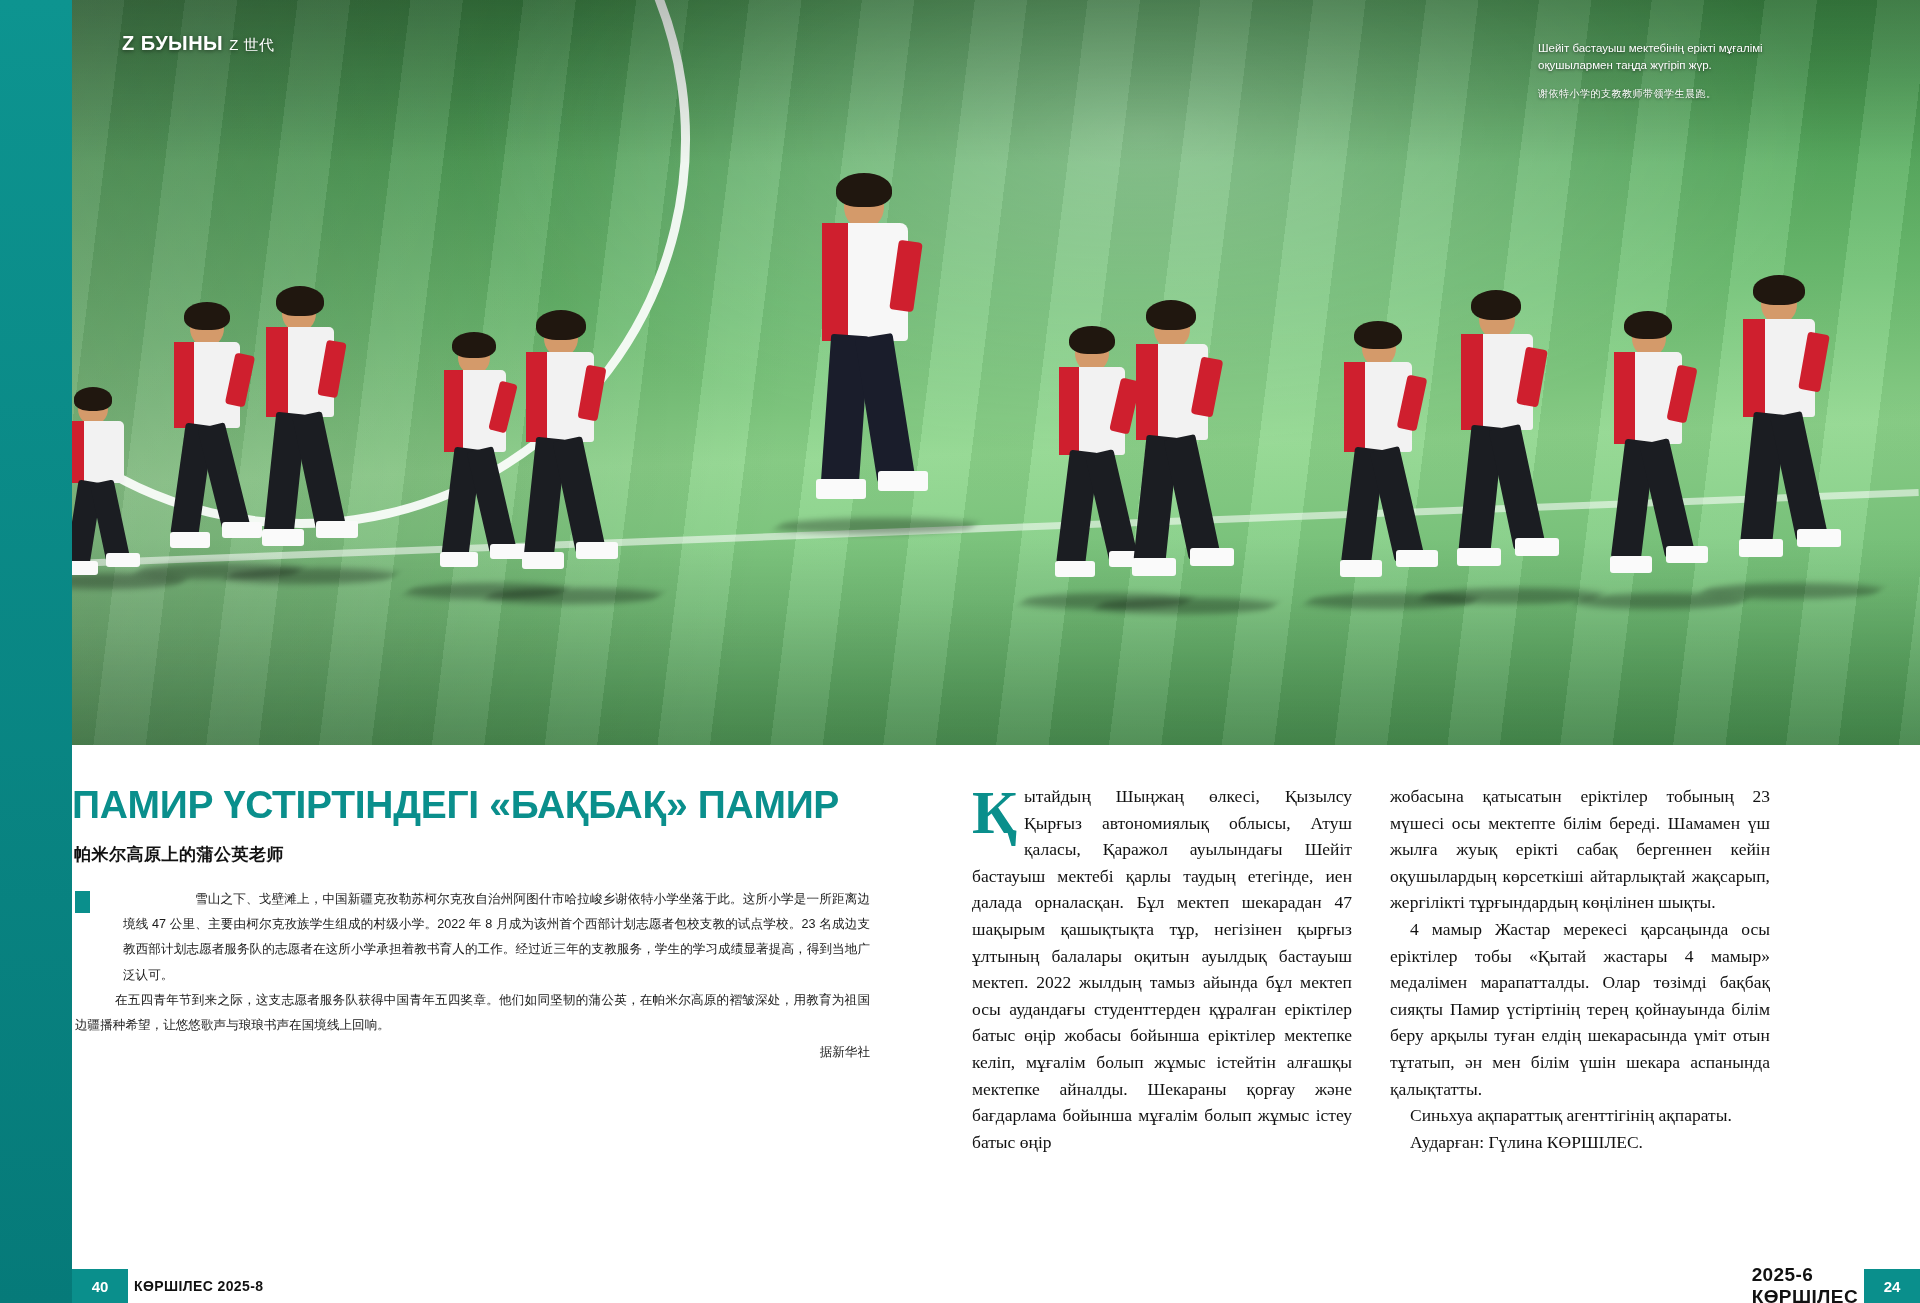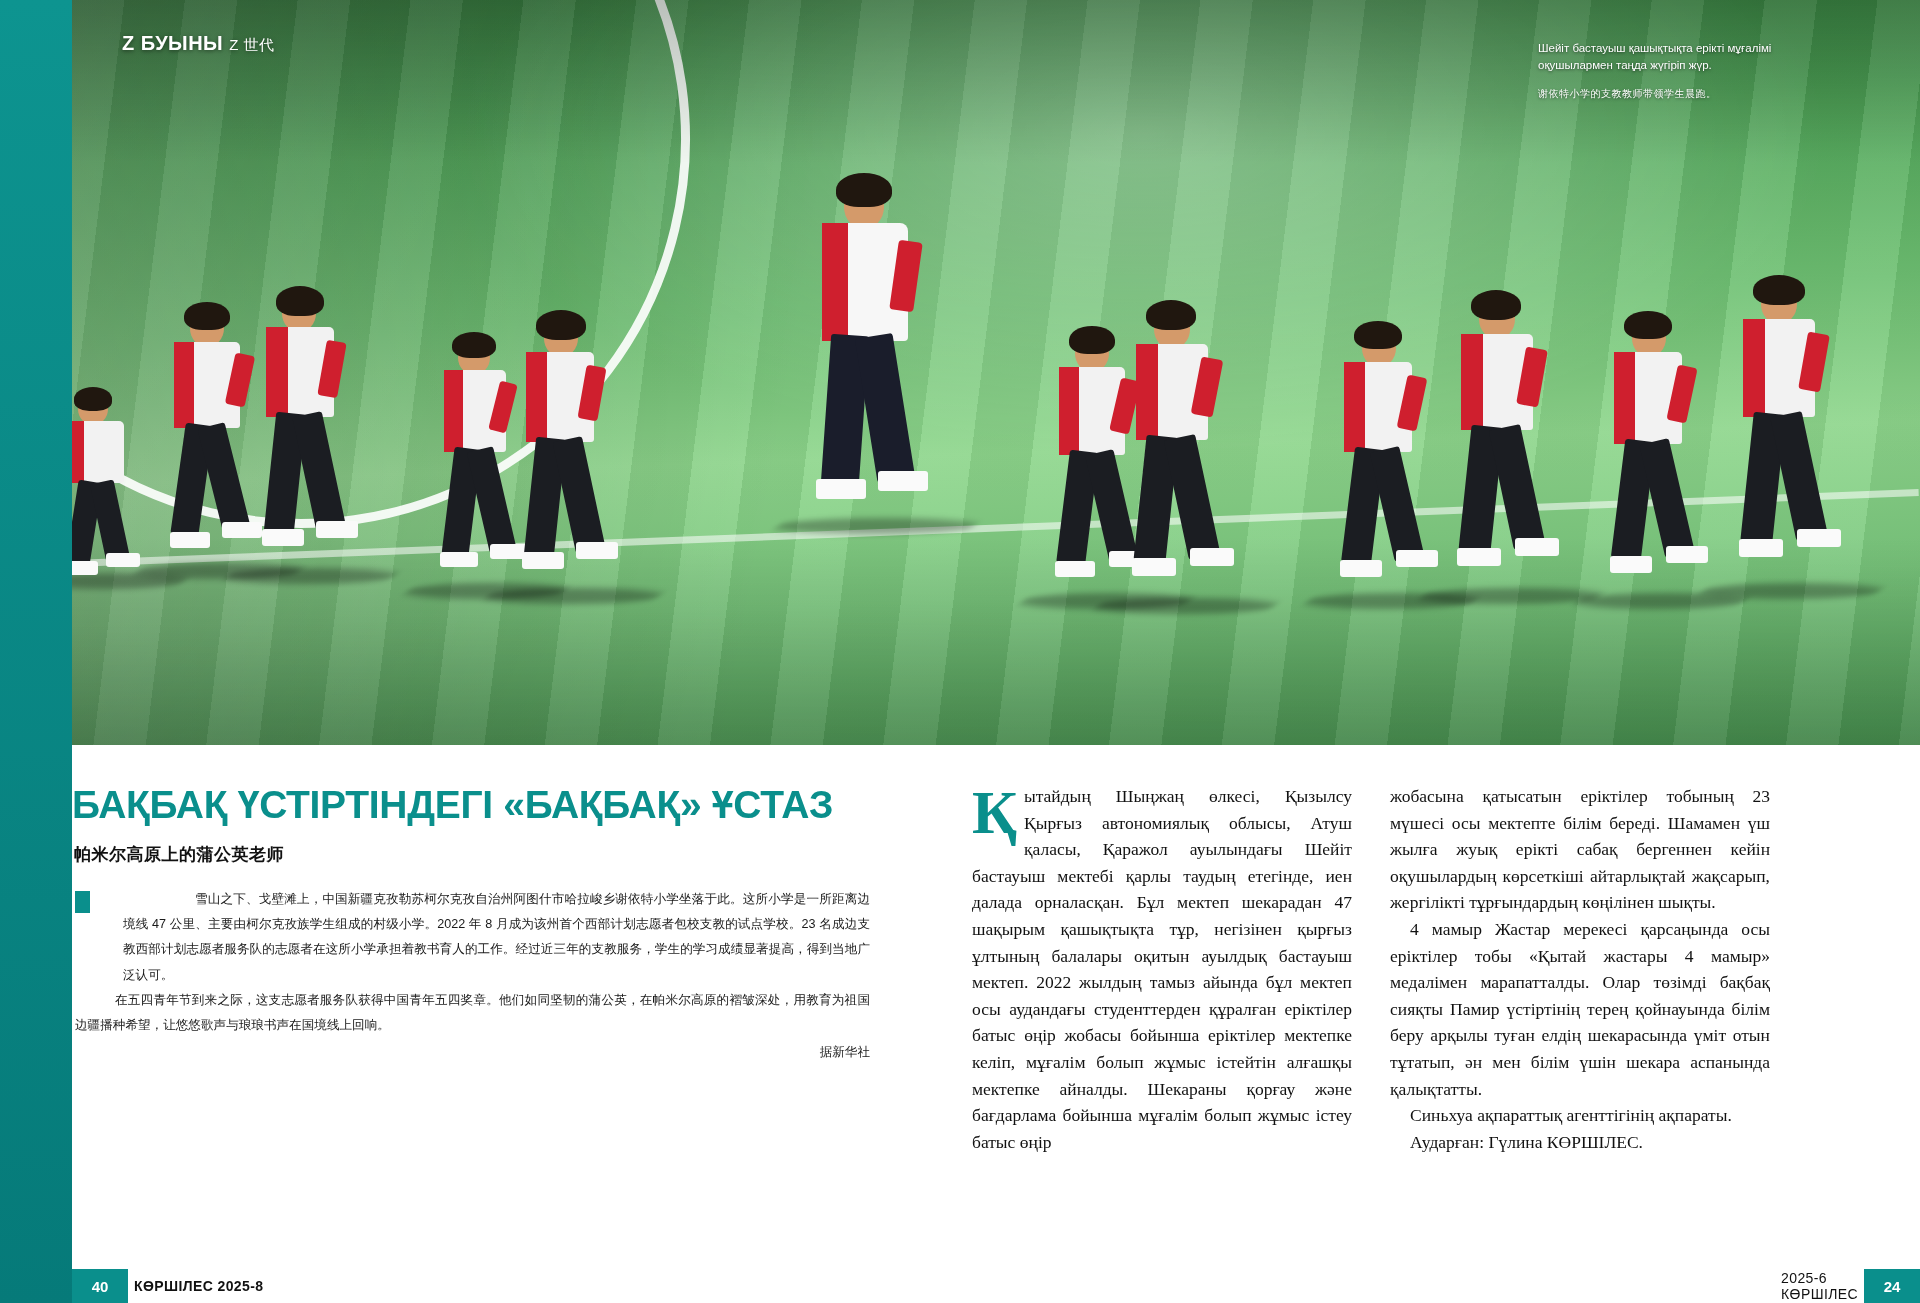--- a/index.html
+++ b/index.html
@@ -194,21 +194,21 @@
     position:absolute;right:0;bottom:0;width:56px;height:34px;
     background:#0a8f8c;color:#ffffff;
     font-family:"Liberation Sans",sans-serif;
     font-weight:bold;font-size:15px;
     display:flex;align-items:center;justify-content:center;
   }
   .folio-r{
     position:absolute;right:62px;bottom:0;height:34px;
     display:flex;align-items:center;
     font-family:"Liberation Sans",sans-serif;
-    font-weight:normal;font-size:14px;color:#111;
+    font-weight:bold;font-size:19px;color:#111;
     letter-spacing:0.4px;
   }
 </style>
 </head>
 <body>
 
 <div class="spread">
 
   <div class="edge-bar">
     <div class="edge-bar-inner"></div>
@@ -374,29 +374,29 @@
       <div class="r-legs" style="left:56px;top:128px;width:32px;height:126px;transform:rotate(-12deg);"></div>
       <div class="r-shoe" style="left:12px;top:254px;width:44px;height:18px;"></div>
       <div class="r-shoe" style="left:70px;top:244px;width:44px;height:18px;"></div>
     </div>
 
     <div class="ztag">
       <span>Z БУЫНЫ</span><span class="cn">Z 世代</span>
     </div>
 
     <div class="photo-caption">
-      <div>Шейіт бастауыш қашықтықта ерікті мұғалімі</div>
+      <div>Шейіт бастауыш мектебінің ерікті мұғалімі</div>
       <div>оқушылармен таңда жүгіріп жүр.</div>
       <div class="cn">谢依特小学的支教教师带领学生晨跑。</div>
     </div>
   </div>
 
   <div class="article">
 
-    <div class="headline">БАҚБАҚ ҮСТІРТІНДЕГІ «БАҚБАҚ» ҰСТАЗ</div>
+    <div class="headline">ПАМИР ҮСТІРТІНДЕГІ «БАҚБАҚ» ПАМИР</div>
     <div class="subhead">帕米尔高原上的蒲公英老师</div>
 
     <div class="lede-rule"></div>
     <div class="lede">
       <p class="first">雪山之下、戈壁滩上，中国新疆克孜勒苏柯尔克孜自治州阿图什市哈拉峻乡谢依特小学坐落于此。这所小学是一所距离边境线 47 公里、主要由柯尔克孜族学生组成的村级小学。2022 年 8 月成为该州首个西部计划志愿者包校支教的试点学校。23 名成边支教西部计划志愿者服务队的志愿者在这所小学承担着教书育人的工作。经过近三年的支教服务，学生的学习成绩显著提高，得到当地广泛认可。</p>
       <p>在五四青年节到来之际，这支志愿者服务队获得中国青年五四奖章。他们如同坚韧的蒲公英，在帕米尔高原的褶皱深处，用教育为祖国边疆播种希望，让悠悠歌声与琅琅书声在国境线上回响。</p>
       <span class="src">据新华社</span>
     </div>
 
     <div class="col" id="col1">

